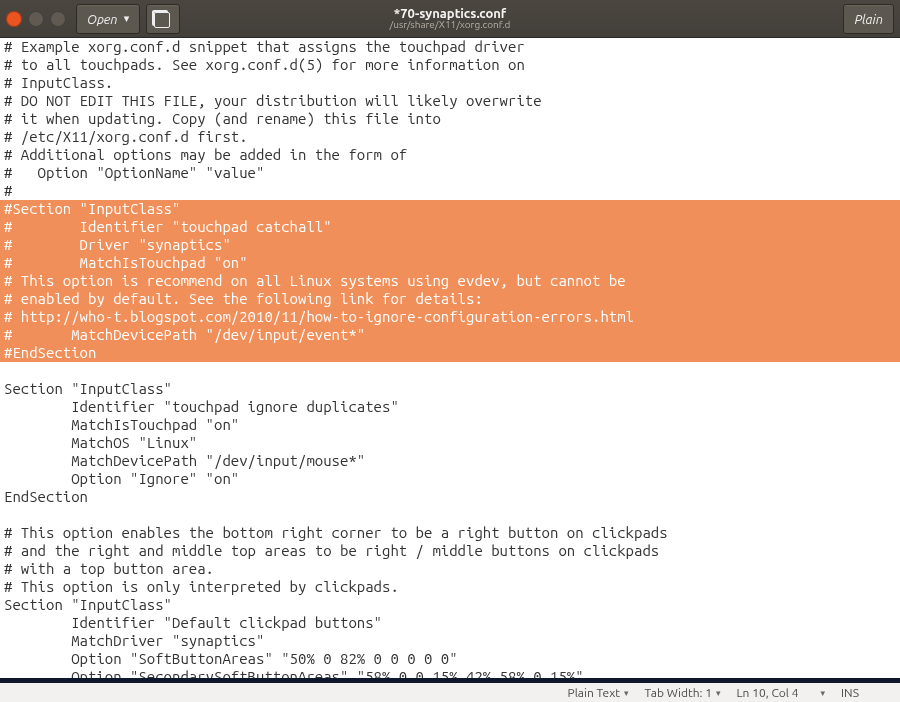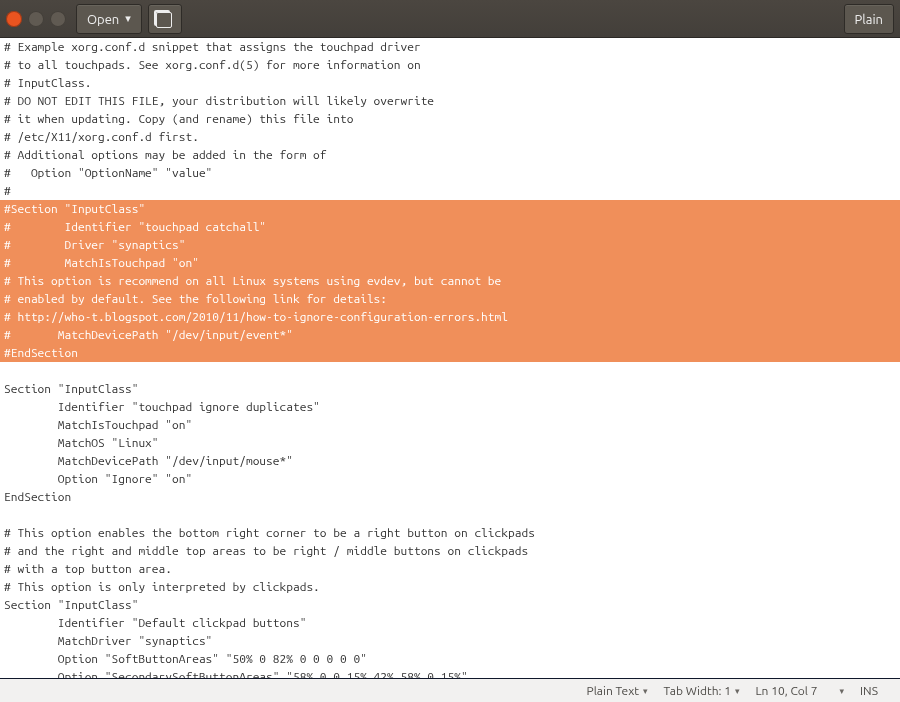--- a/index.html
+++ b/index.html
@@ -53,20 +53,21 @@
     border-radius: 3px;
     color: #eee;
     font-size: 13px;
     display: flex;
     align-items: center;
     justify-content: center;
     padding: 0 10px;
     margin-right: 6px;
     cursor: pointer;
     box-shadow: inset 0 1px 0 rgba(255,255,255,0.08);
+    font-style: italic;
   }
   .toolbar-btn span.arrow, .toolbar-btn span.icon {
     margin-left: 6px;
     font-size: 11px;
   }
   .toolbar-btn .iconbox {
     width: 14px;
     height: 14px;
     border: 1.5px solid #eee;
     border-radius: 2px;
@@ -103,47 +104,47 @@
   
   .editor {
     flex: 1;
     background: #ffffff;
     overflow: hidden;
     position: relative;
   }
   .editor pre {
     margin: 0;
     font-family: "Ubuntu Mono", "DejaVu Sans Mono", monospace;
-    font-size: 12px;
+    font-size: 15px;
     line-height: 18px;
     color: #333;
     white-space: pre;
     padding: 0;
   }
   .line {
     display: block;
     padding-left: 4px;
     height: 18px;
   }
   .line.sel {
     background: #f08f5a;
     color: #fff;
   }
 
   
   .statusbar {
     height: 24px;
     background: #f2f1f0;
-    border-top: 1px solid #0f172a;
+    border-top: 5px solid #0f172a;
     display: flex;
     align-items: center;
     justify-content: flex-end;
     font-size: 12px;
     color: #4c4a46;
-    padding: 0 4px;
+    padding: 0 23px;
     box-sizing: border-box;
     gap: 16px;
   }
   .status-item {
     display: flex;
     align-items: center;
     gap: 4px;
     cursor: default;
   }
   .status-item .dd {
@@ -169,20 +170,24 @@
 
     <div class="toolbar-btn">
       <span>Open</span>
       <span class="arrow">▾</span>
     </div>
 
     <div class="toolbar-btn" style="padding:0 9px;">
       <span class="iconbox"></span>
     </div>
 
+    <div class="title-center">
+      <div class="title-top">*70-synaptics.conf</div>
+      <div class="title-sub">/usr/share/X11/xorg.conf.d</div>
+    </div>
 
     <div class="spacer"></div>
 
     <div class="toolbar-btn save-btn">
       <span>Plain</span>
     </div>
   </div>
 
   <div class="editor">
     <pre id="editor-pre"><span class="line"># Example xorg.conf.d snippet that assigns the touchpad driver</span><span class="line"># to all touchpads. See xorg.conf.d(5) for more information on</span><span class="line"># InputClass.</span><span class="line"># DO NOT EDIT THIS FILE, your distribution will likely overwrite</span><span class="line"># it when updating. Copy (and rename) this file into</span><span class="line"># /etc/X11/xorg.conf.d first.</span><span class="line"># Additional options may be added in the form of</span><span class="line">#   Option "OptionName" "value"</span><span class="line">#</span><span class="line sel">#Section "InputClass"</span><span class="line sel">#        Identifier "touchpad catchall"</span><span class="line sel">#        Driver "synaptics"</span><span class="line sel">#        MatchIsTouchpad "on"</span><span class="line sel"># This option is recommend on all Linux systems using evdev, but cannot be</span><span class="line sel"># enabled by default. See the following link for details:</span><span class="line sel"># http://who-t.blogspot.com/2010/11/how-to-ignore-configuration-errors.html</span><span class="line sel">#       MatchDevicePath "/dev/input/event*"</span><span class="line sel">#EndSection</span><span class="line">&nbsp;</span><span class="line">Section "InputClass"</span><span class="line">        Identifier "touchpad ignore duplicates"</span><span class="line">        MatchIsTouchpad "on"</span><span class="line">        MatchOS "Linux"</span><span class="line">        MatchDevicePath "/dev/input/mouse*"</span><span class="line">        Option "Ignore" "on"</span><span class="line">EndSection</span><span class="line">&nbsp;</span><span class="line"># This option enables the bottom right corner to be a right button on clickpads</span><span class="line"># and the right and middle top areas to be right / middle buttons on clickpads</span><span class="line"># with a top button area.</span><span class="line"># This option is only interpreted by clickpads.</span><span class="line">Section "InputClass"</span><span class="line">        Identifier "Default clickpad buttons"</span><span class="line">        MatchDriver "synaptics"</span><span class="line">        Option "SoftButtonAreas" "50% 0 82% 0 0 0 0 0"</span><span class="line">        Option "SecondarySoftButtonAreas" "58% 0 0 15% 42% 58% 0 15%"</span></pre>
@@ -191,21 +196,21 @@
   <div class="statusbar">
     <div class="status-item">
       <span>Plain Text</span>
       <span class="dd">▾</span>
     </div>
     <div class="status-item">
       <span>Tab Width: 1</span>
       <span class="dd">▾</span>
     </div>
     <div class="status-item">
-      <span>Ln 10, Col 7</span>
+      <span>Ln 10, Col 4</span>
       <span class="dd" style="margin-left:18px;">▾</span>
     </div>
     <div class="status-item ins">
       <span>INS</span>
     </div>
   </div>
 
 </div>
 
 </body></html>

